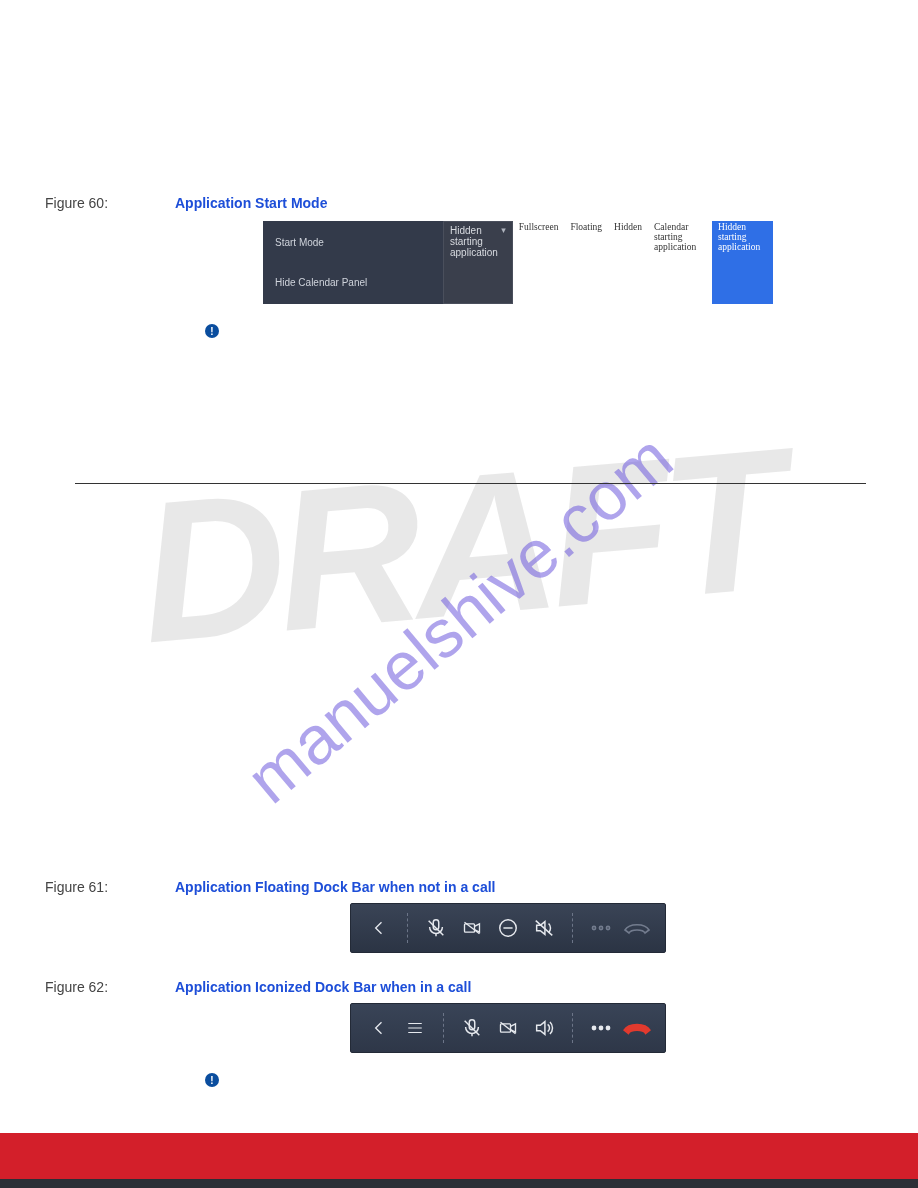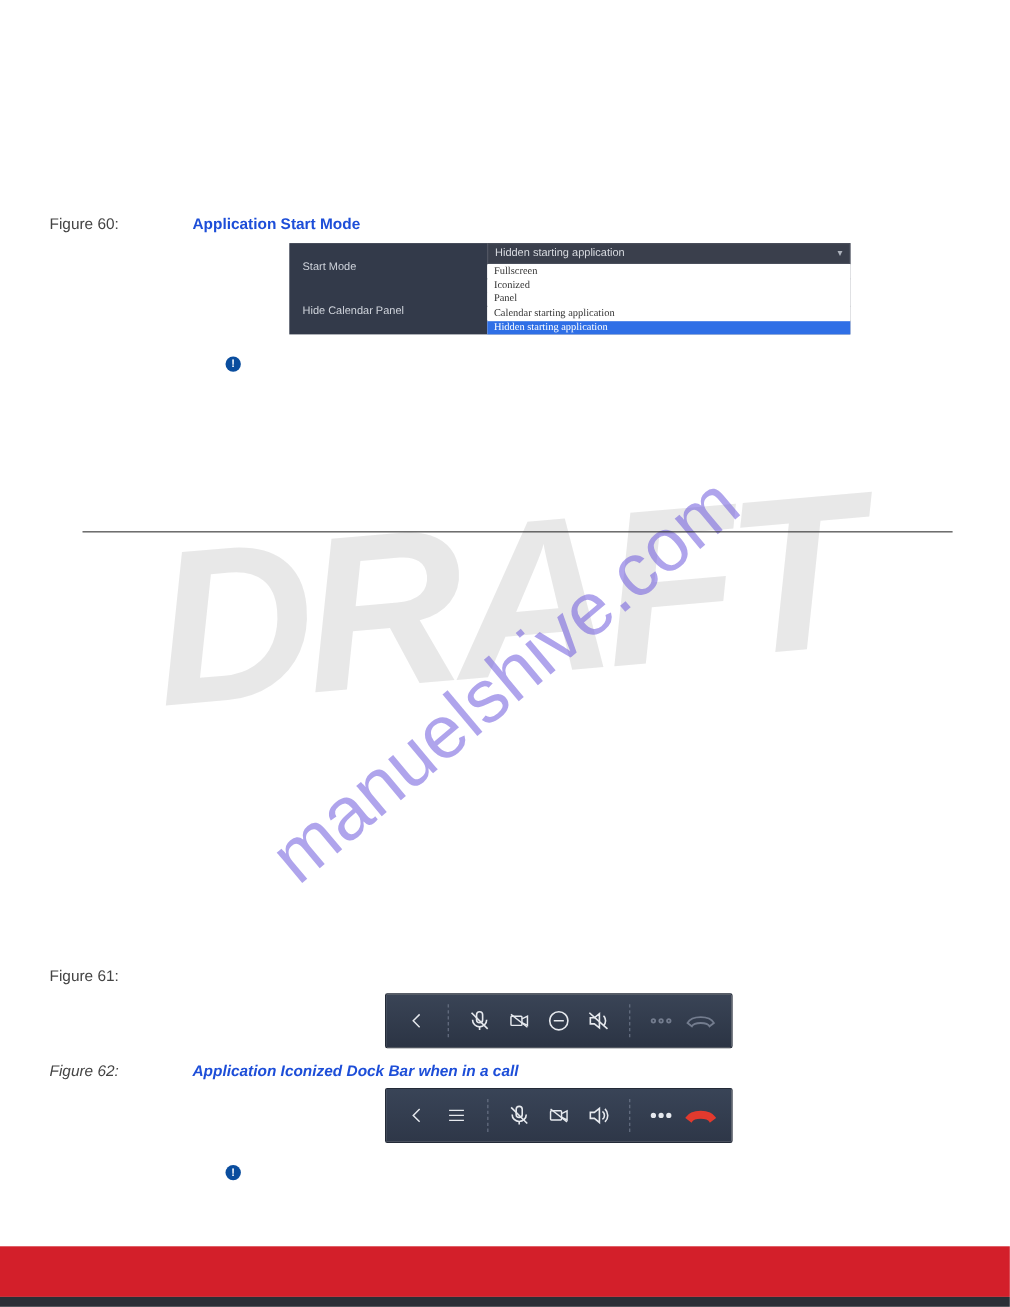--- a/index.html
+++ b/index.html
@@ -34,21 +34,21 @@
     user-select: none;
     white-space: nowrap;
   }
   .page-content {
     position: absolute;
     left: 0; top: 0; right: 0; bottom: 0;
     padding: 45px 22px 0 45px;
   }
   .fig-row { display: flex; margin-top: 150px; }
   .fig-row.fig61 { margin-top: 395px; }
-  .fig-row.fig62 { margin-top: 12px; font-style: italic; }
+  .fig-row.fig62 { margin-top: 26px; }
   .fig-label {
     width: 130px;
     font-size: 14px;
     color: #444;
   }
   .fig-caption {
     font-size: 14px;
     font-weight: bold;
     color: #1d4ed8;
   }
@@ -67,21 +67,21 @@
     color: #cfd3db;
     display: flex;
     flex-direction: column;
     justify-content: space-between;
   }
   .startmode-left .dim { color: #6a7080; }
   .startmode-right {
     flex: 1;
     background: #ffffff;
     display: flex;
-    flex-direction: column;
+    flex-direction: row;
     justify-content: space-between;
   }
   .sm-selected {
     background: #3a3f4c;
     color: #d8dbe0;
     font-size: 10px;
     padding: 3px 6px;
     border: 1px solid #4a4f5c;
     position: relative;
   }
@@ -184,35 +184,36 @@
 
   <div class="startmode-box">
     <div class="startmode-left">
       <span>Start Mode</span>
       <span class="dim"></span>
       <span>Hide Calendar Panel</span>
     </div>
     <div class="startmode-right">
       <div class="sm-selected">Hidden starting application</div>
       <div class="sm-opt">Fullscreen</div>
-      <div class="sm-opt">Iconized</div>
-      <div class="sm-opt">Panel</div>
+      <div class="sm-opt">Floating</div>
+      <div class="sm-opt">Hidden</div>
       <div class="sm-opt">Calendar starting application</div>
       <div class="sm-opt hl">Hidden starting application</div>
     </div>
   </div>
 
   <div class="notice-row">
     <div class="notice-icon">!</div>
   </div>
 
   <hr class="section-divider">
 
   <div class="fig-row fig61">
     <div class="fig-label">Figure 61:</div>
+    <div class="fig-caption">Application Floating Dock Bar when not in a call</div>
   </div>
   <div class="dock-wrap">
     <div class="dock idle">
       <div class="btn">
         <svg width="20" height="20" viewBox="0 0 24 24">
             <path d="M15 5 L8 12 L15 19"></path>
           </svg>
       </div>
       <div class="sep"></div>
       <div class="btn">

